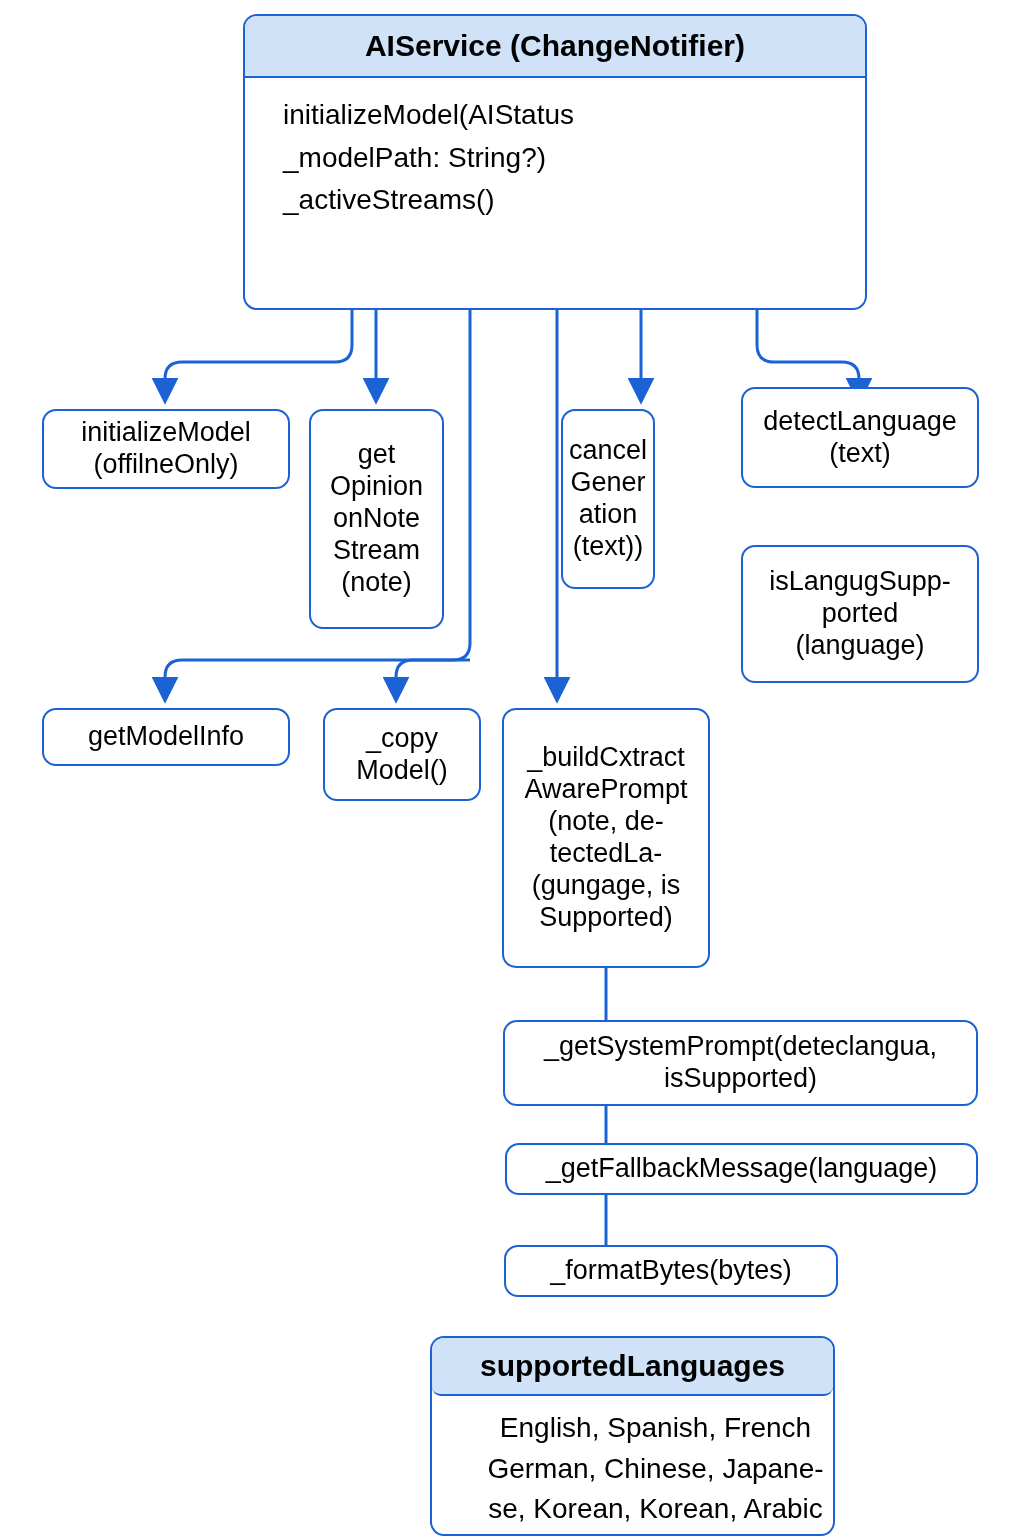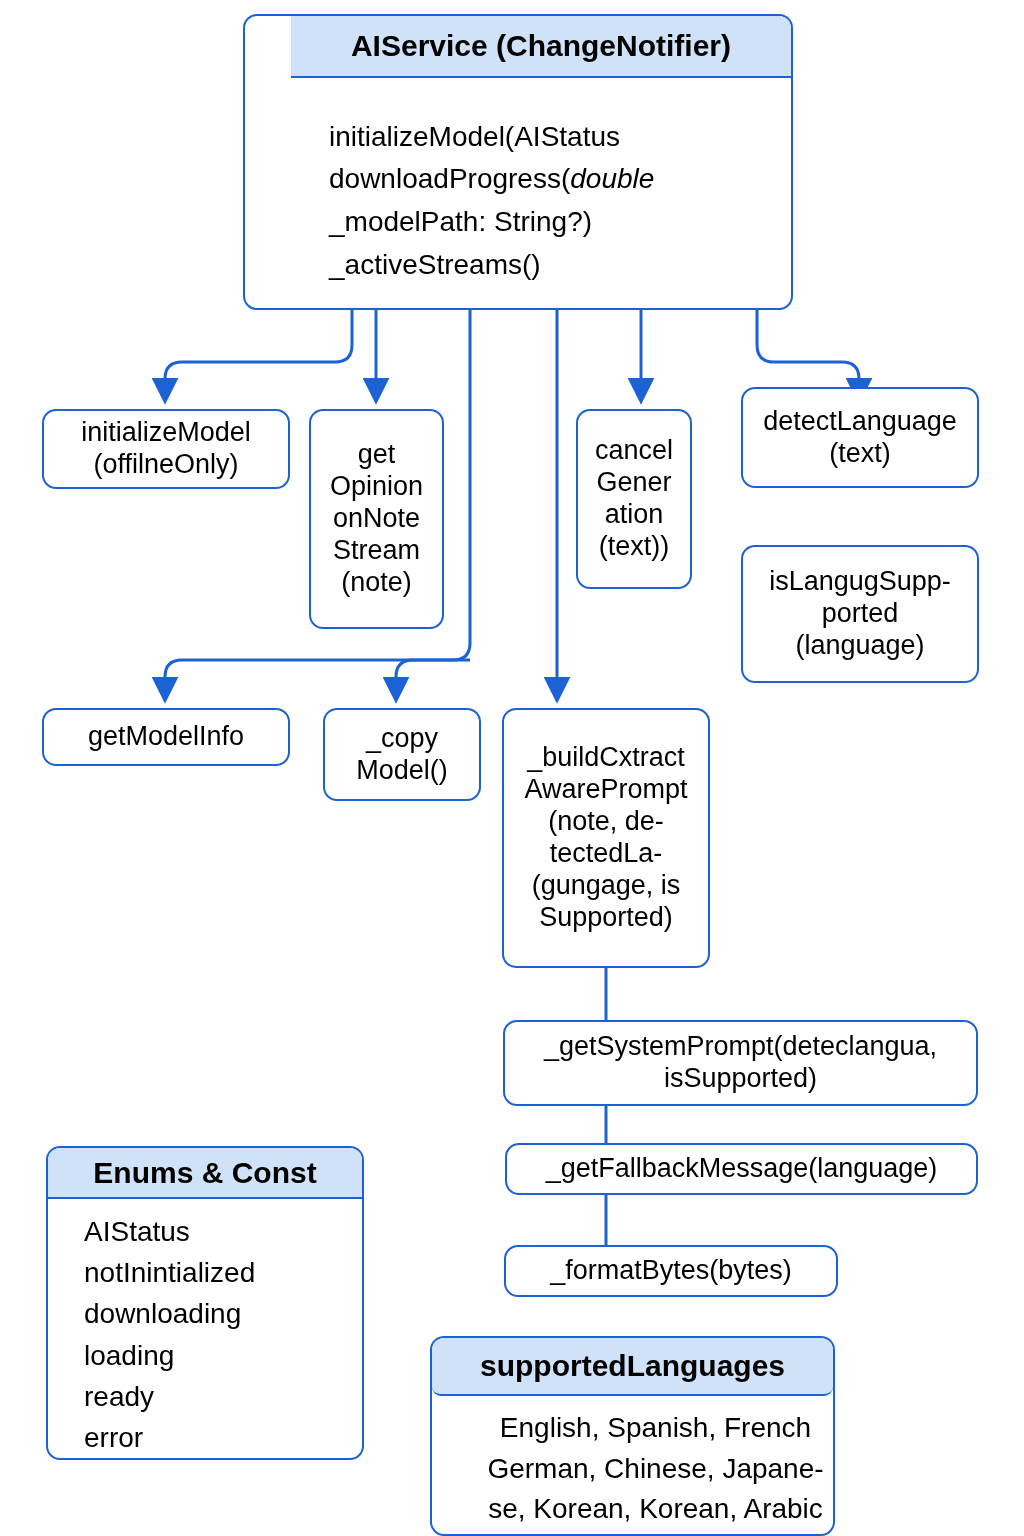--- a/index.html
+++ b/index.html
@@ -80,44 +80,43 @@
       <path d="M641,310 L641,398" marker-end="url(#arrow)"></path>
 
       <path d="M757,310 L757,345 Q757,362 774,362 L842,362 Q859,362 859,379 L859,398" marker-end="url(#arrow)"></path>
 
       <path d="M606,968 L606,1020"></path>
       <path d="M606,1106 L606,1143"></path>
       <path d="M606,1194 L606,1245"></path>
     </g>
   </svg>
 
-  <div class="classbox" style="left:243px;top:14px;width:550px;height:296px;padding-left:46px;">
+  <div class="classbox" style="left:243px;top:14px;width:624px;height:296px;">
     <div class="hdr" style="height:62px;font-size:30px;">AIService (ChangeNotifier)</div>
-    <div class="body" style="padding:16px 0 0 38px;font-size:28px;line-height:1.52;justify-content:center;">
+    <div class="body" style="padding:16px 0 0 38px;font-size:28px;line-height:1.52;">
       <div class="line">initializeModel(AIStatus</div>
-      <div class="line">downloadProgress(<span class="ital">double</span></div>
       <div class="line">_modelPath: String?)</div>
       <div class="line">_activeStreams()</div>
     </div>
   </div>
 
   <div class="node" style="left:42px;top:409px;width:248px;height:80px;">
     <span class="txt">initializeModel
 (offilneOnly)</span>
   </div>
 
   <div class="node" style="left:309px;top:409px;width:135px;height:220px;">
     <span class="txt">get
 Opinion
 onNote
 Stream
 (note)</span>
   </div>
 
-  <div class="node" style="left:576px;top:409px;width:116px;height:180px;">
+  <div class="node" style="left:561px;top:409px;width:94px;height:180px;">
     <span class="txt">cancel
 Gener
 ation
 (text))</span>
   </div>
 
   <div class="node" style="left:741px;top:387px;width:238px;height:101px;">
     <span class="txt">detectLanguage
 (text)</span>
   </div>
@@ -152,31 +151,20 @@
   </div>
 
   <div class="node" style="left:505px;top:1143px;width:473px;height:52px;">
     <span class="txt">_getFallbackMessage(language)</span>
   </div>
 
   <div class="node" style="left:504px;top:1245px;width:334px;height:52px;">
     <span class="txt">_formatBytes(bytes)</span>
   </div>
 
-  <div class="classbox" style="left:46px;top:1146px;width:318px;height:314px;">
-    <div class="hdr" style="height:58px;font-size:30px;">Enums &amp; Const</div>
-    <div class="body" style="padding:12px 0 0 36px;font-size:28px;line-height:1.47;">
-      <div class="line">AIStatus</div>
-      <div class="line">notInintialized</div>
-      <div class="line">downloading</div>
-      <div class="line">loading</div>
-      <div class="line">ready</div>
-      <div class="line">error</div>
-    </div>
-  </div>
 
   <div class="classbox" style="left:430px;top:1336px;width:405px;height:200px;">
     <div class="hdr" style="height:58px;font-size:30px;border-radius:9px;">supportedLanguages</div>
     <div class="body" style="padding:12px 0 0 0;font-size:28px;line-height:1.45;text-align:center;margin-left:46px;">
       <div class="line">English, Spanish, French</div>
       <div class="line">German, Chinese, Japane-</div>
       <div class="line">se, Korean, Korean, Arabic</div>
     </div>
   </div>
 

